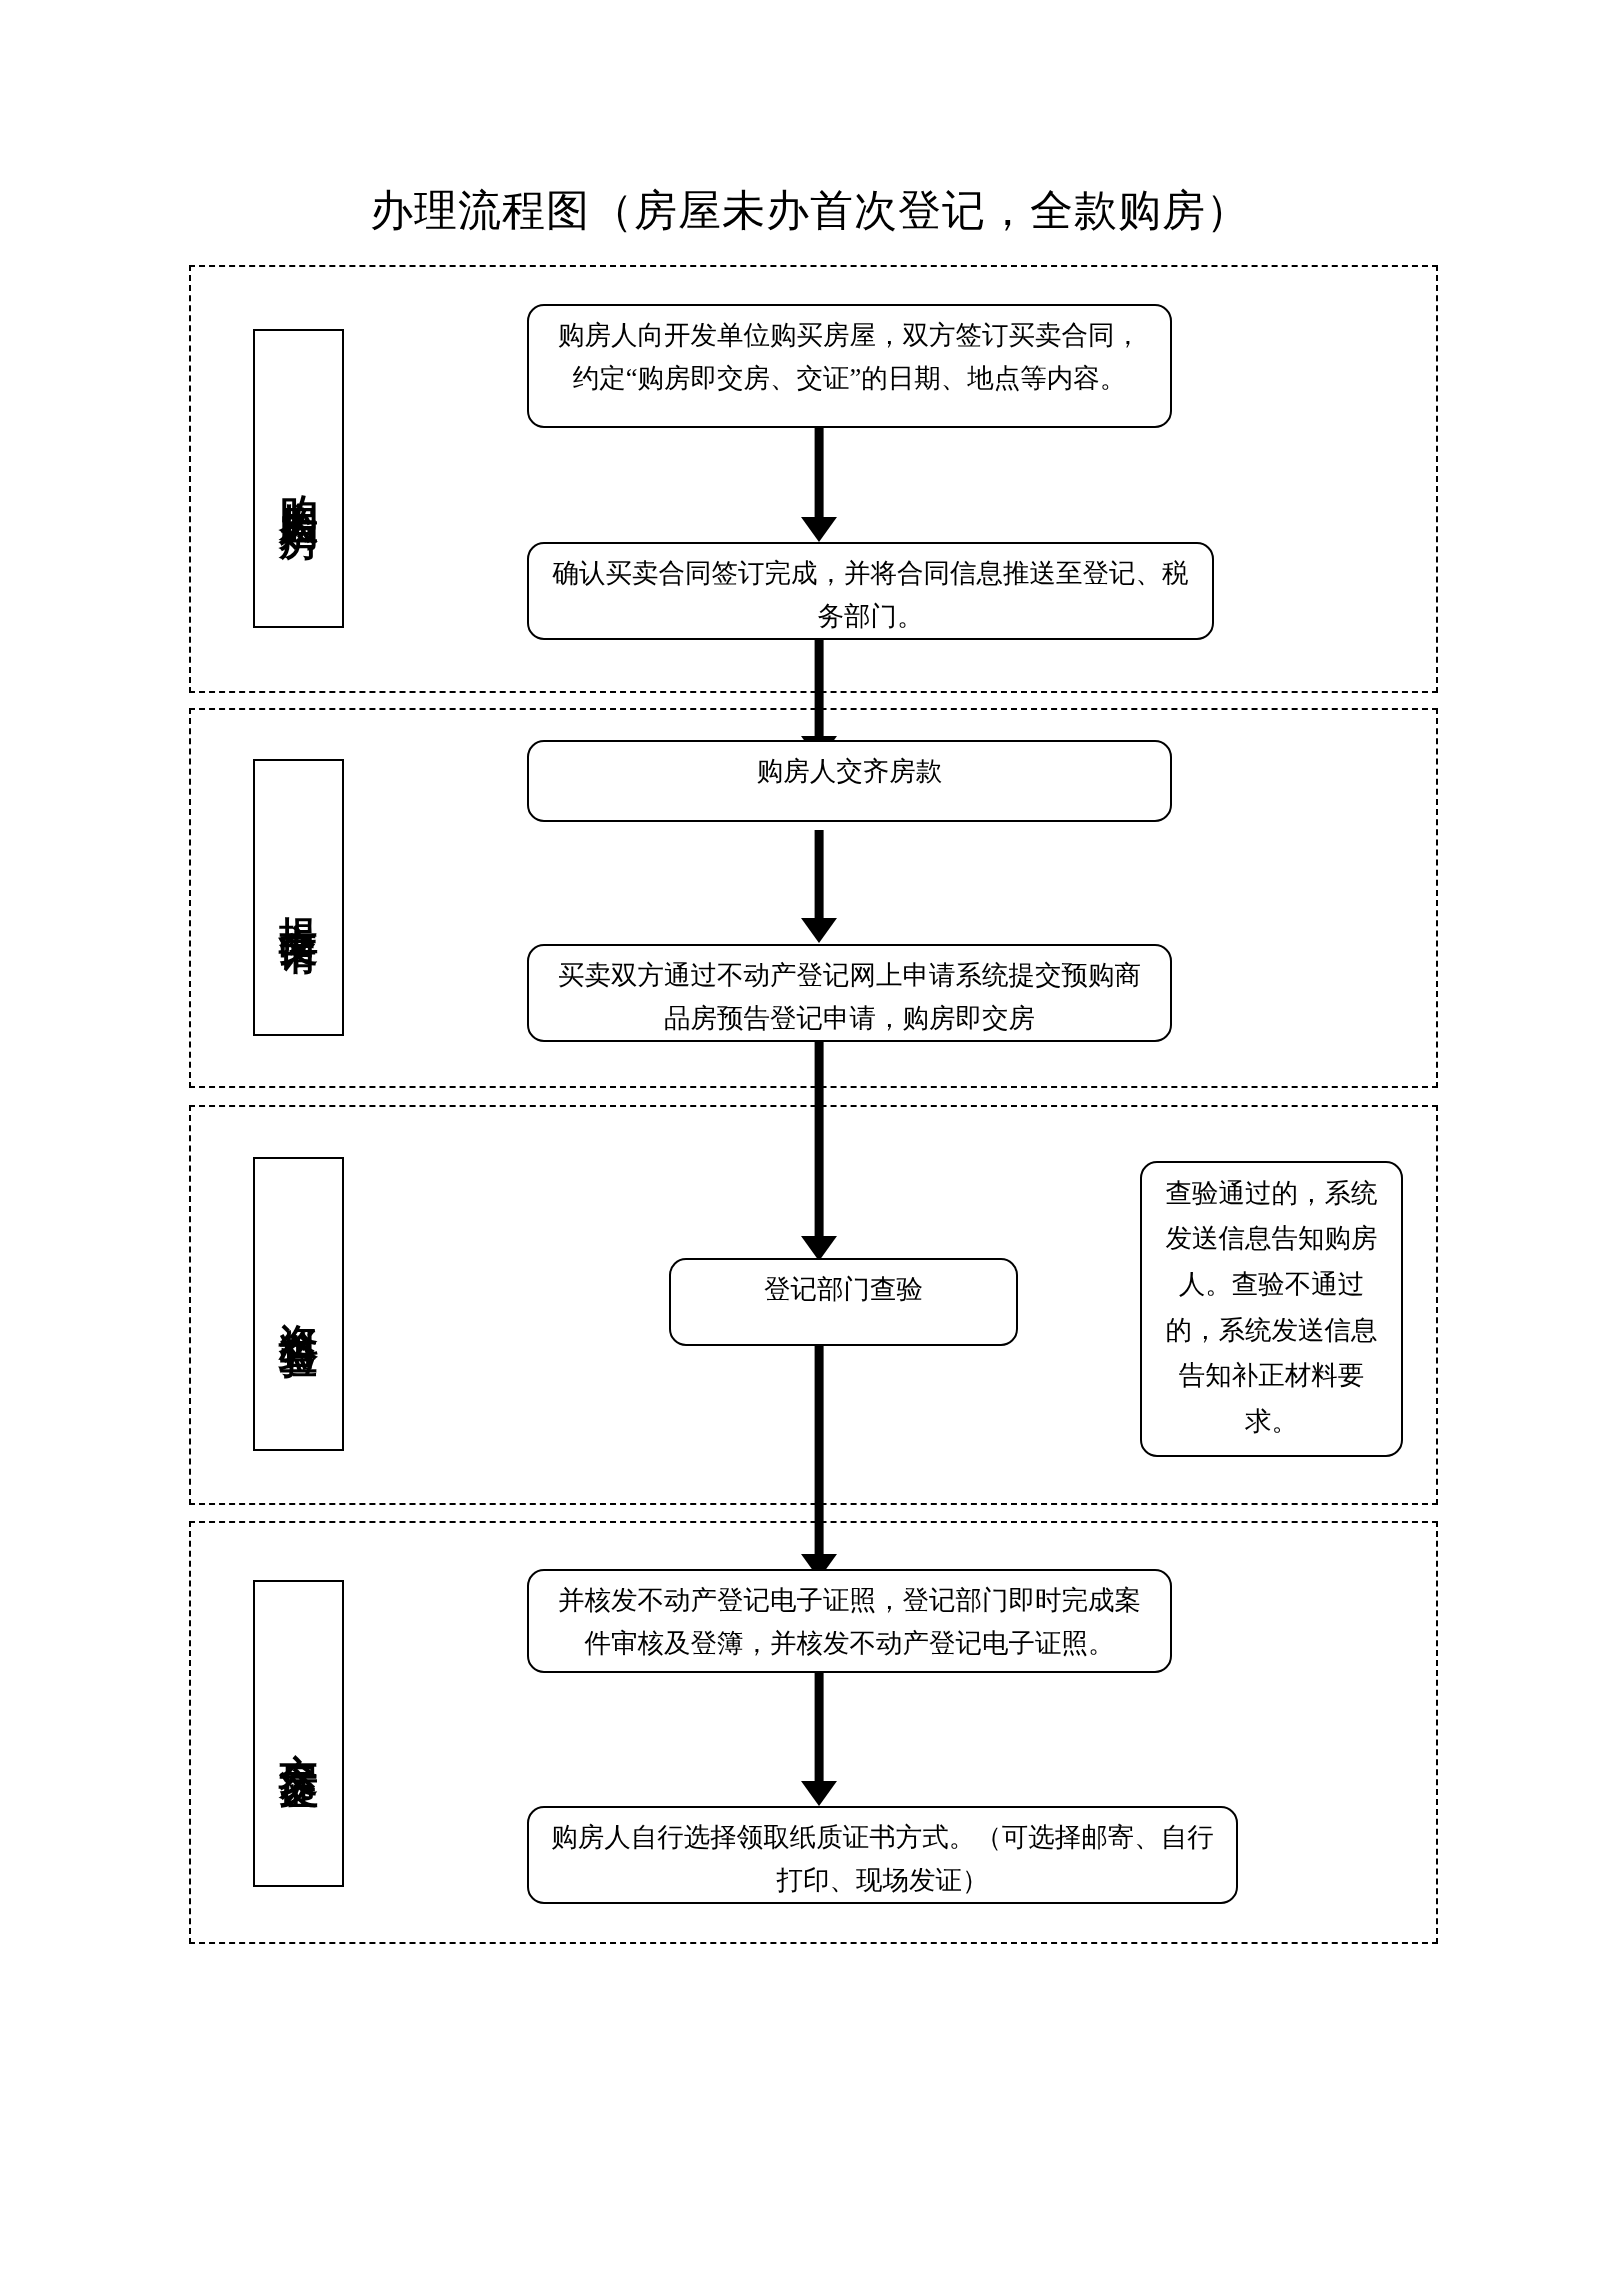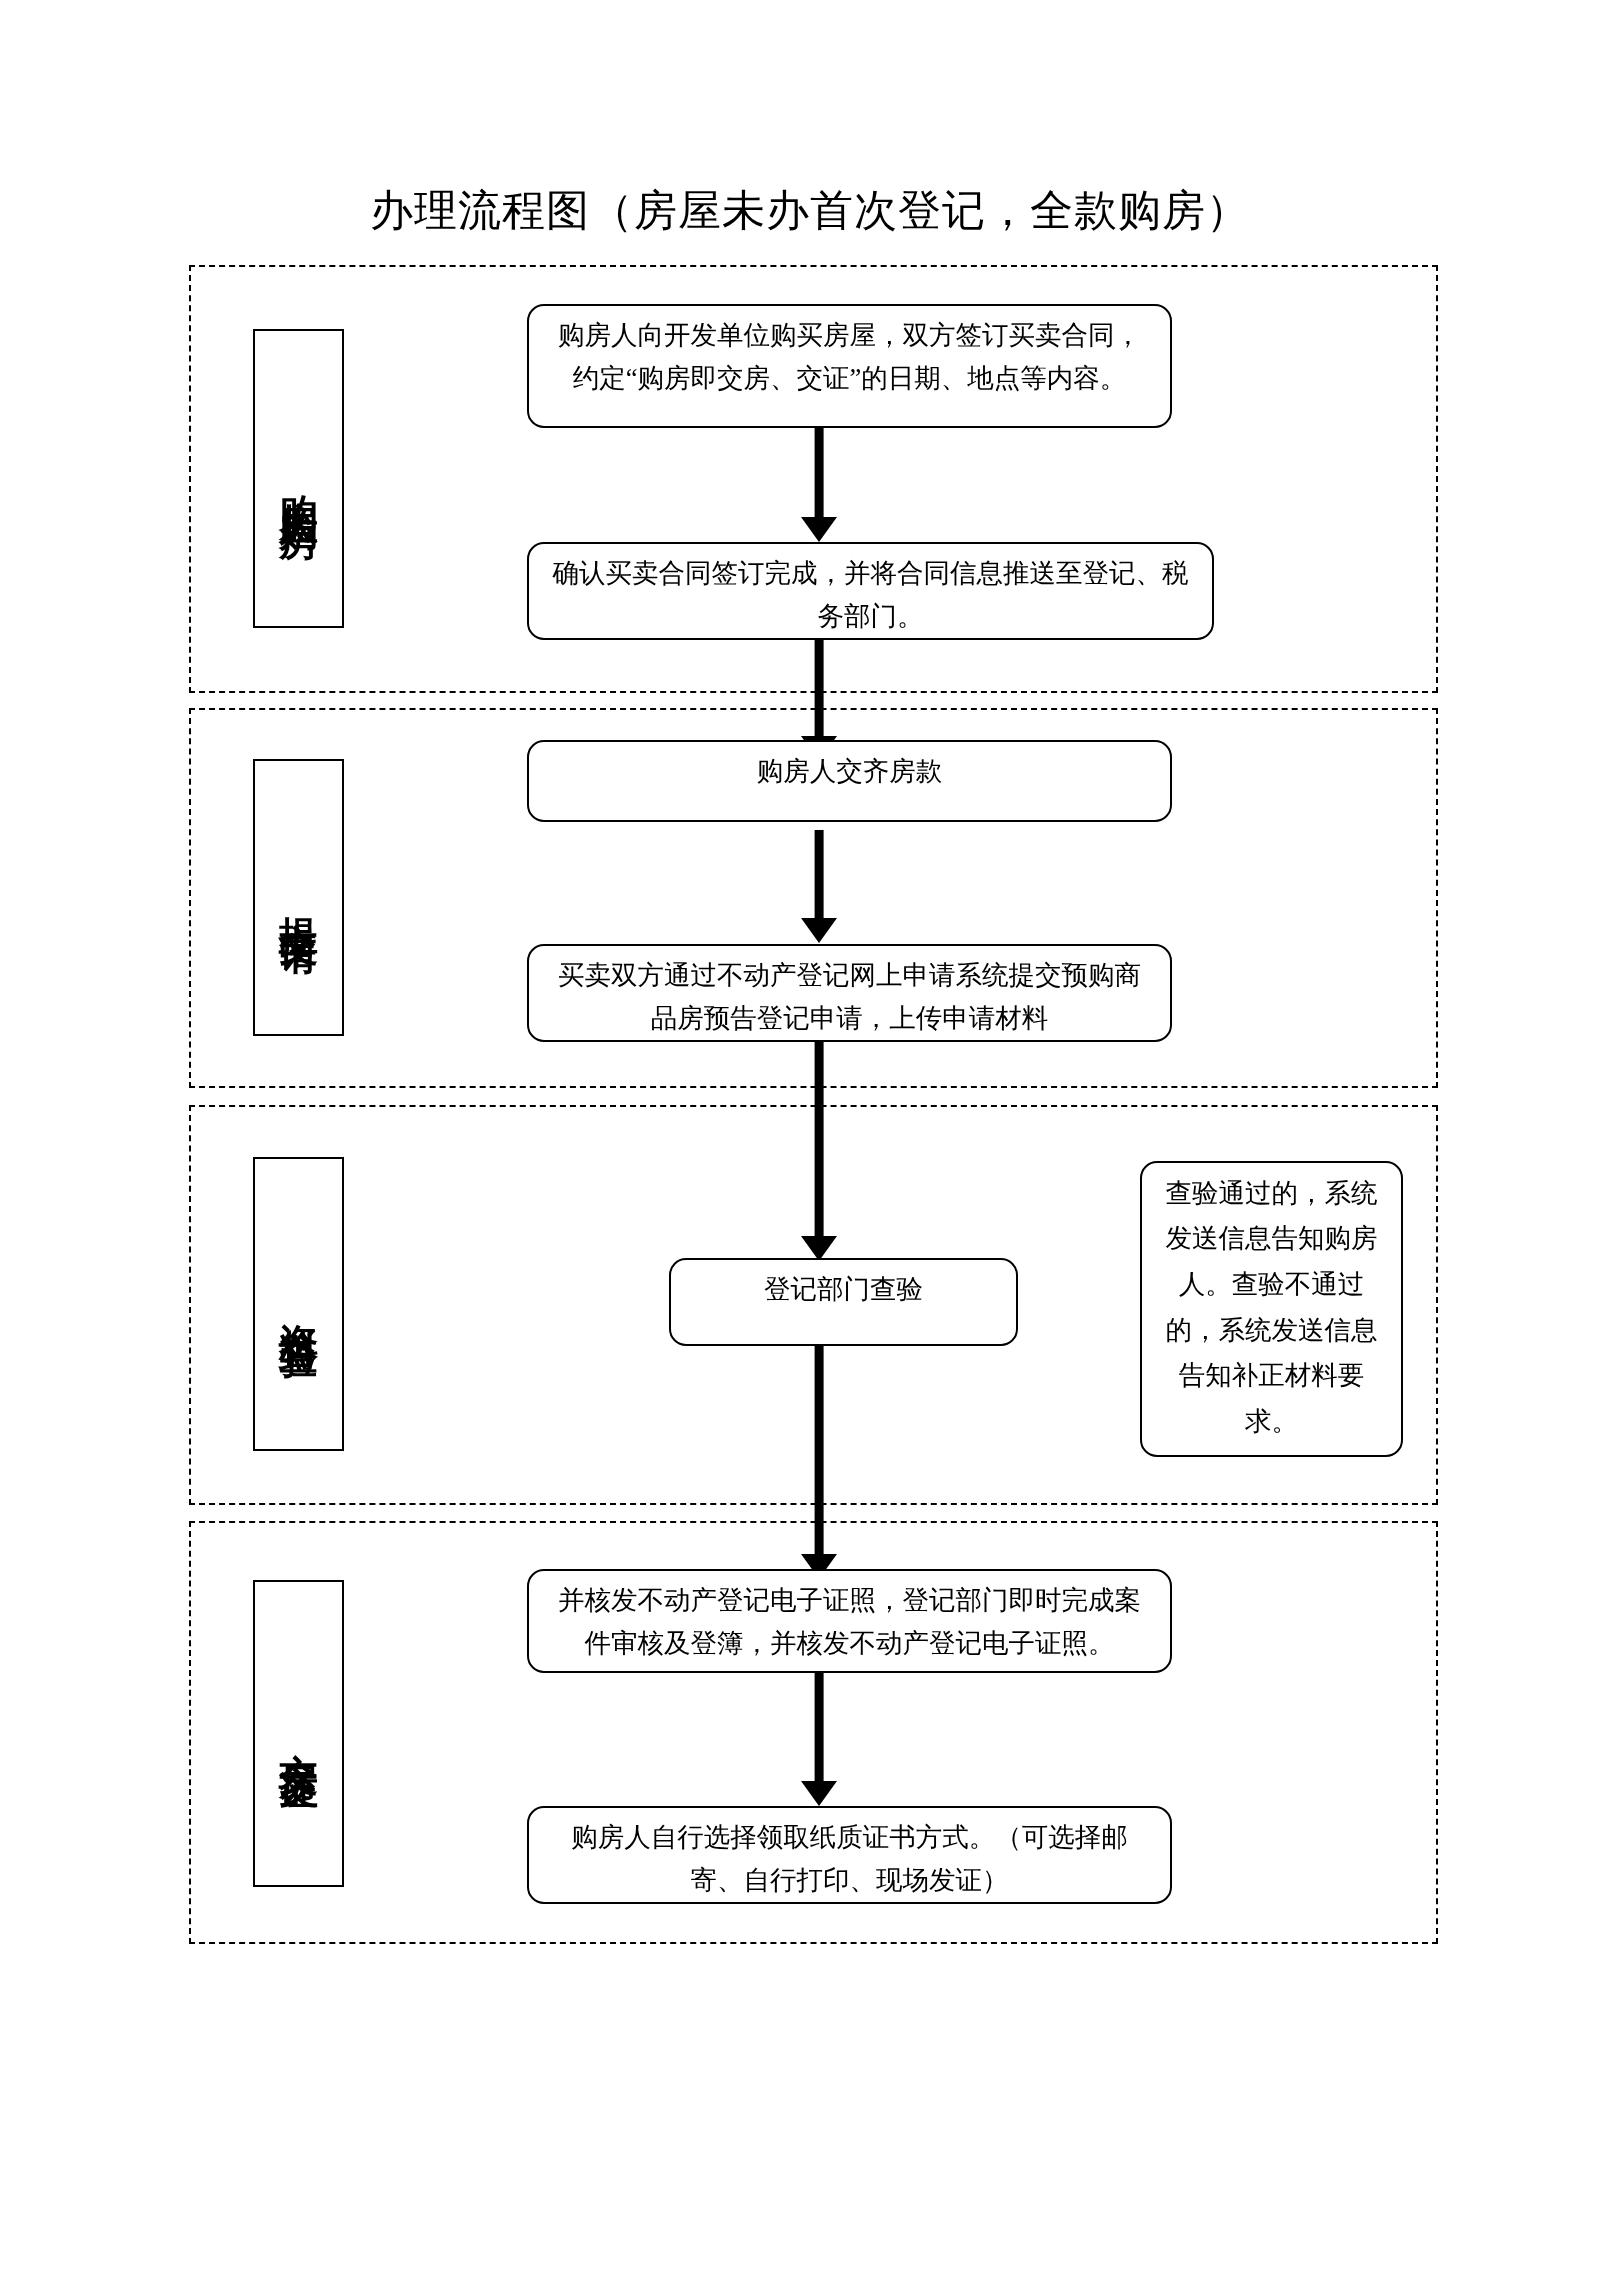--- a/index.html
+++ b/index.html
@@ -144,21 +144,21 @@
   <div class="arrow-head" style="top:736px;"></div>
 
   <div class="node" style="left:527px; top:740px; width:645px; height:82px;">
     <span class="ntext">购房人交齐房款</span>
   </div>
 
   <div class="arrow-shaft" style="top:830px; height:103px;"></div>
   <div class="arrow-head" style="top:918px;"></div>
 
   <div class="node" style="left:527px; top:944px; width:645px; height:98px;">
-    <span class="ntext">买卖双方通过不动产登记网上申请系统提交预购商品房预告登记申请，上传申请材料</span>
+    <span class="ntext">买卖双方通过不动产登记网上申请系统提交预购商品房预告登记申请，购房即交房</span>
   </div>
 
   <div class="stage" style="top:1105px; height:400px;"></div>
 
   <div class="stage-label" style="left:253px; top:1157px; width:91px; height:294px;">
     <span class="vtext">资料查验</span>
   </div>
 
   <div class="arrow-shaft" style="top:1042px; height:204px;"></div>
   <div class="arrow-head" style="top:1236px;"></div>
@@ -180,18 +180,18 @@
   <div class="arrow-shaft" style="top:1346px; height:218px;"></div>
   <div class="arrow-head" style="top:1554px;"></div>
 
   <div class="node" style="left:527px; top:1569px; width:645px; height:104px;">
     <span class="ntext">并核发不动产登记电子证照，登记部门即时完成案件审核及登簿，并核发不动产登记电子证照。</span>
   </div>
 
   <div class="arrow-shaft" style="top:1673px; height:123px;"></div>
   <div class="arrow-head" style="top:1781px;"></div>
 
-  <div class="node" style="left:527px; top:1806px; width:645px; height:98px;">
+  <div class="node" style="left:527px; top:1806px; width:711px; height:98px;">
     <span class="ntext">购房人自行选择领取纸质证书方式。（可选择邮寄、自行打印、现场发证）</span>
   </div>
 
 </div>
 
 
 </body></html>

